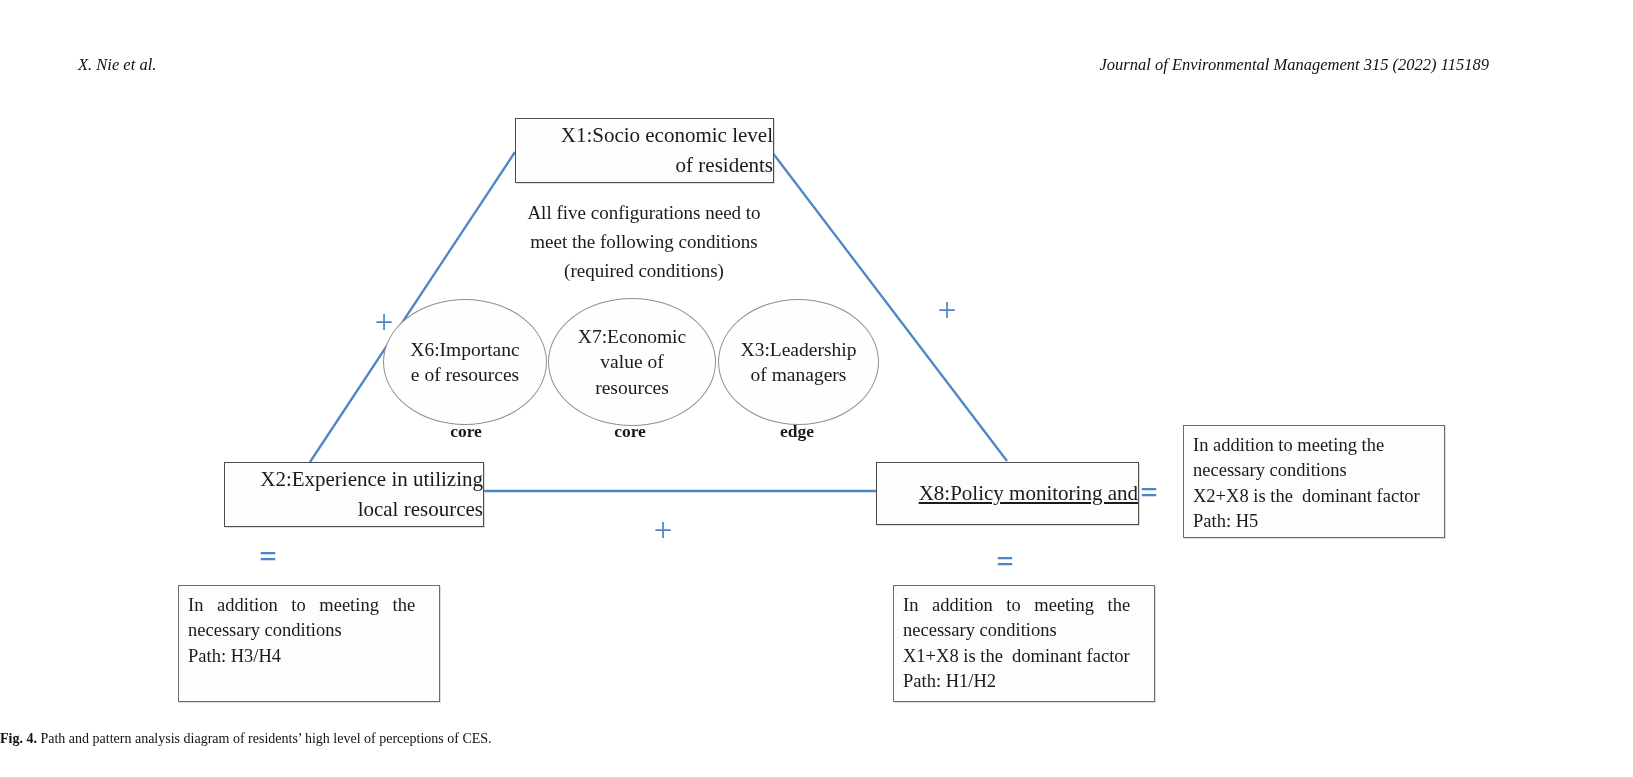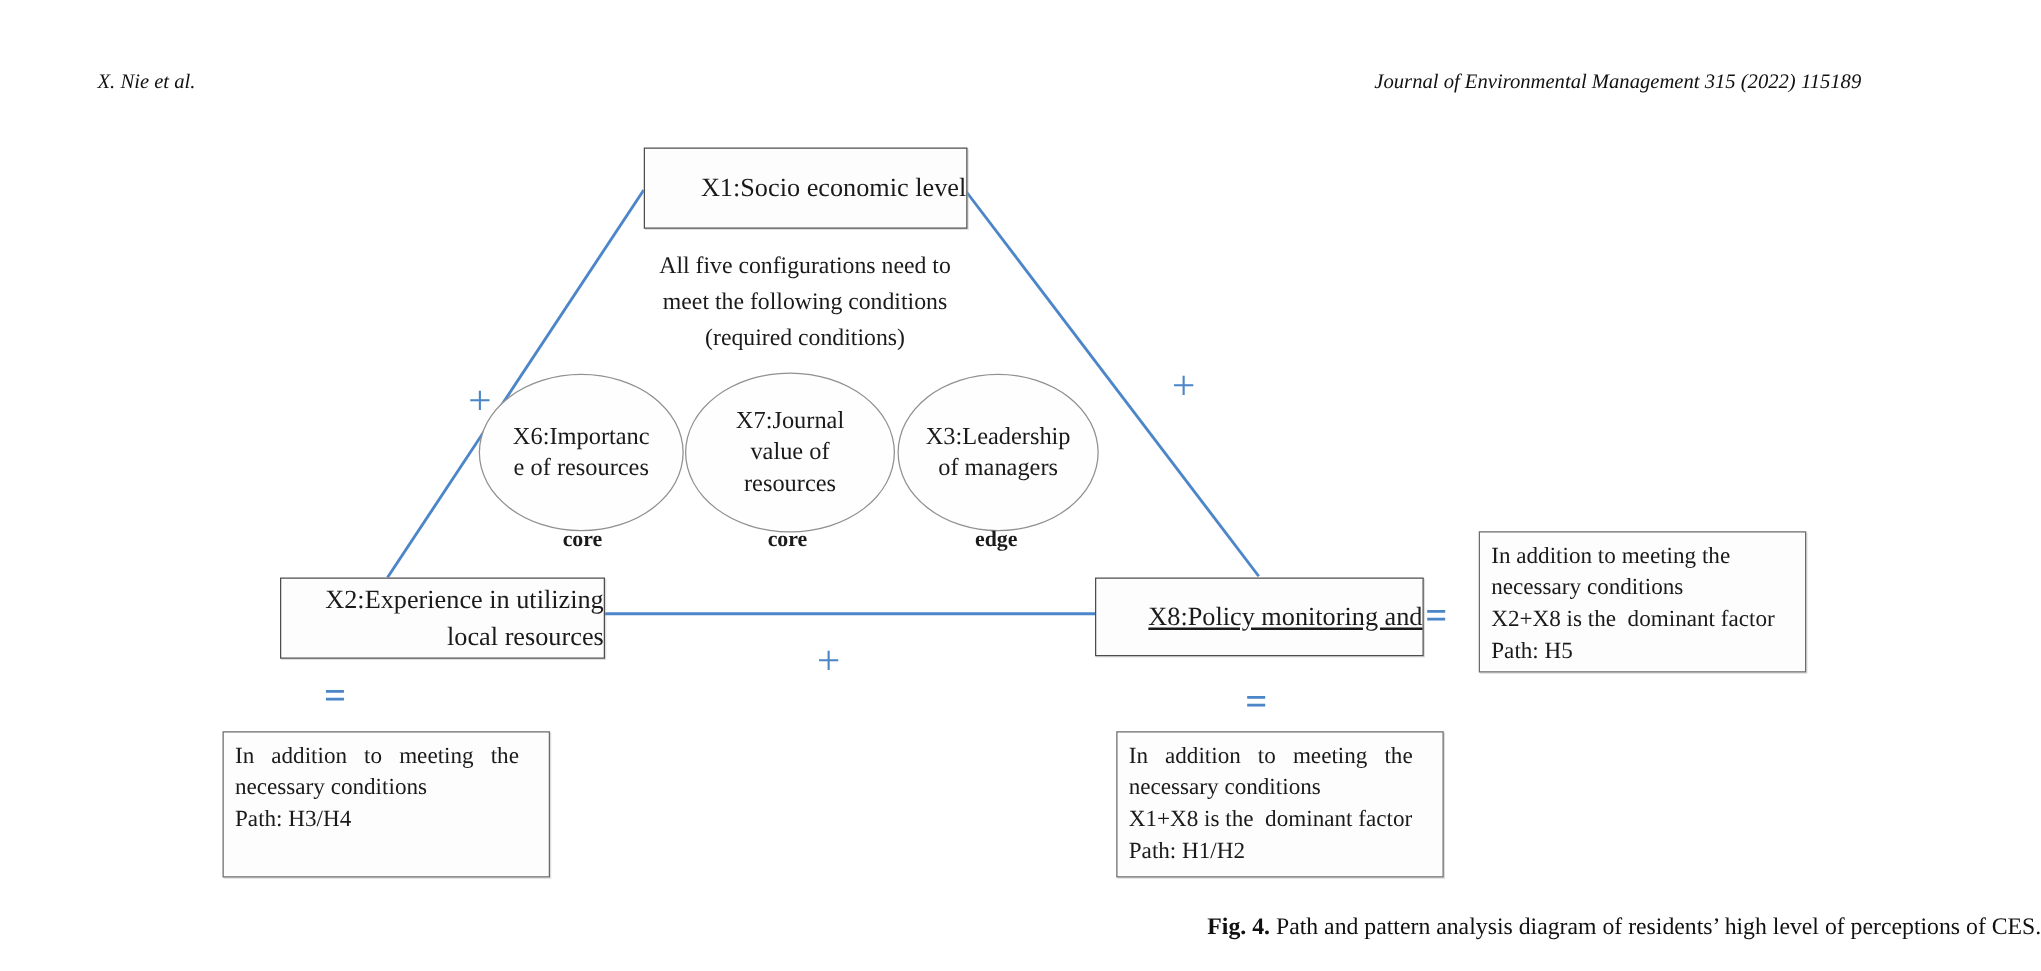--- a/index.html
+++ b/index.html
@@ -83,52 +83,53 @@
   }
   .ann-left   { left: 178px;  top: 585px; width: 242px; height: 103px; }
   .ann-bottom { left: 893px;  top: 585px; width: 242px; height: 103px; }
   .ann-right  { left: 1183px; top: 425px; width: 242px; height: 99px; }
   .ann-line { white-space: pre-wrap; }
   .ann-line.just { word-spacing: 9px; }
 
   
   .caption {
     left: 0; right: 0; top: 731px;
-    text-align: right; font-size: 19px; color: #111;
+    text-align: left; font-size: 14px; color: #111;
   }
   .caption b { font-weight: 700; }
 </style>
 </head>
 <body>
 
 <div class="abs hdr hdr-left">X. Nie et al.</div>
 <div class="abs hdr hdr-right">Journal of Environmental Management 315 (2022) 115189</div>
 
 <svg class="abs" id="connectors" viewBox="0 0 1633 777" xmlns="http://www.w3.org/2000/svg">
   <line x1="515" y1="152" x2="310" y2="462" stroke="#4c86c8" stroke-width="2.3"></line>
   <line x1="772" y1="152" x2="1007" y2="461" stroke="#4c86c8" stroke-width="2.3"></line>
   <line x1="438" y1="491" x2="876" y2="491" stroke="#4c86c8" stroke-width="2.3"></line>
 </svg>
 
 <div class="abs node node-x1">
   <div>X1:Socio economic level</div>
+  <div>of residents</div>
 </div>
 
 <div class="abs note">
   <div>All five configurations need to</div>
   <div>meet the following conditions</div>
   <div>(required conditions)</div>
 </div>
 
 <div class="abs ellipse ellipse-x6">
   <div>X6:Importanc</div>
   <div>e of resources</div>
 </div>
 <div class="abs ellipse ellipse-x7">
-  <div>X7:Journal</div>
+  <div>X7:Economic</div>
   <div>value of</div>
   <div>resources</div>
 </div>
 <div class="abs ellipse ellipse-x3">
   <div>X3:Leadership</div>
   <div>of managers</div>
 </div>
 
 <div class="abs tag tag-x6">core</div>
 <div class="abs tag tag-x7">core</div>

